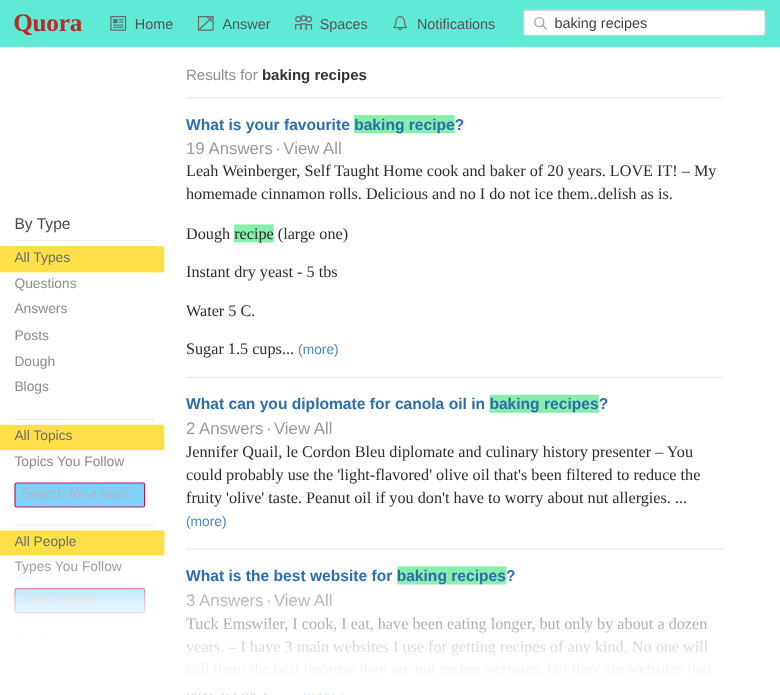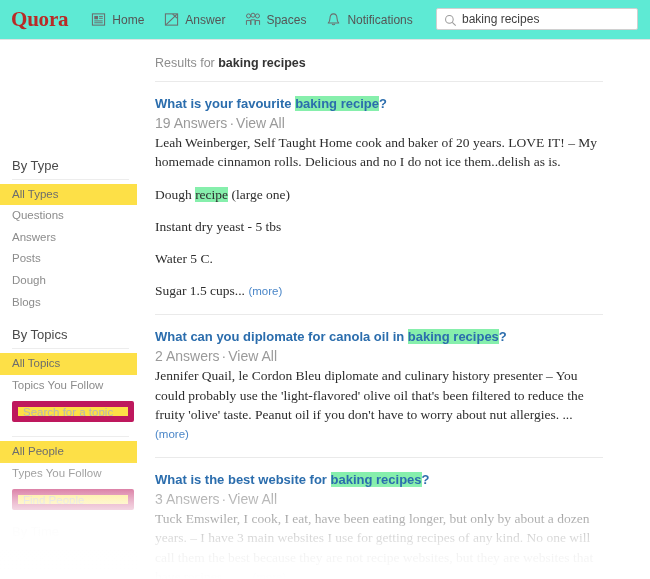--- a/index.html
+++ b/index.html
@@ -119,31 +119,31 @@
     cursor: pointer;
     line-height: 1.18;
   }
   .filter-opt.selected {
     background: #fde047;
     color: #6d6d6d;
   }
   .filter-input {
     display: block;
     margin: 5px 8px 2px 12px;
-    width: 122px;
+    width: 109px;
     height: 21px;
-    border: 6px solid #be185d;
+    border: 1px solid #be185d;
     border-radius: 2px;
     box-sizing: border-box;
     font-family: "Liberation Sans", sans-serif;
     font-size: 11.5px;
     color: #555;
     padding: 0 5px;
     outline: none;
-    background: #fde047;
+    background: #7dd3fc;
   }
   .filter-input::placeholder { color: #b5b5b5; }
   .group-time .filter-title { color: #dedede; }
   .group-time .filter-rule { background: #f6f6f6; }
   .group-time .filter-opt { color: #e6e6e6; }
   .group-time .filter-opt.selected { background: #fafafa; color: #e6e6e6; }
 
   
   .main {
     flex: 1;
@@ -307,21 +307,20 @@
       <div class="filter-rule"></div>
       <div class="filter-opt selected">All Types</div>
       <div class="filter-opt">Questions</div>
       <div class="filter-opt">Answers</div>
       <div class="filter-opt">Posts</div>
       <div class="filter-opt">Dough</div>
       <div class="filter-opt">Blogs</div>
     </div>
 
     <div class="filter-group">
-      <div class="filter-title">By Topics</div>
       <div class="filter-rule"></div>
       <div class="filter-opt selected">All Topics</div>
       <div class="filter-opt">Topics You Follow</div>
       <input class="filter-input" type="text" placeholder="Search for a topic" style="">
     </div>
 
     <div class="filter-group">
       <div class="filter-rule"></div>
       <div class="filter-opt selected">All People</div>
       <div class="filter-opt">Types You Follow</div>

